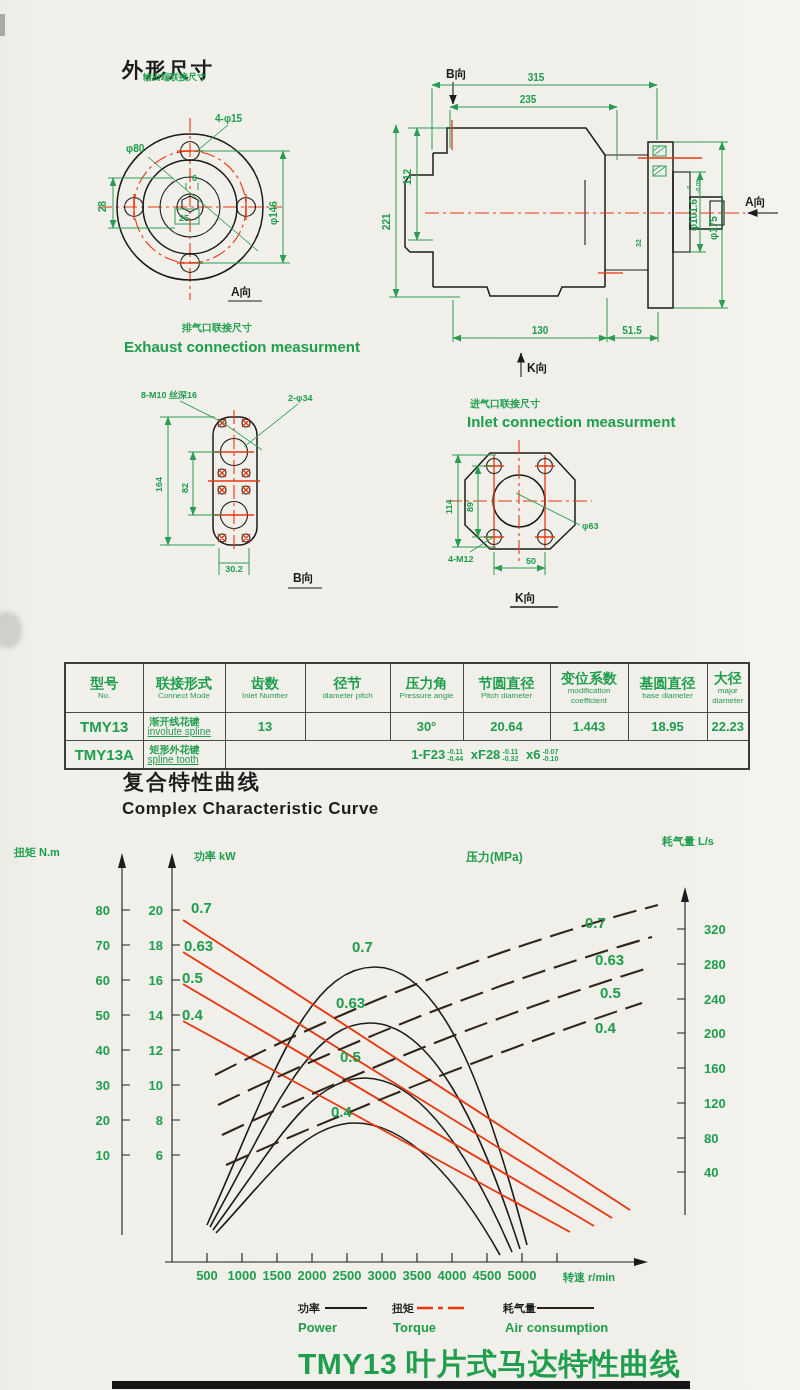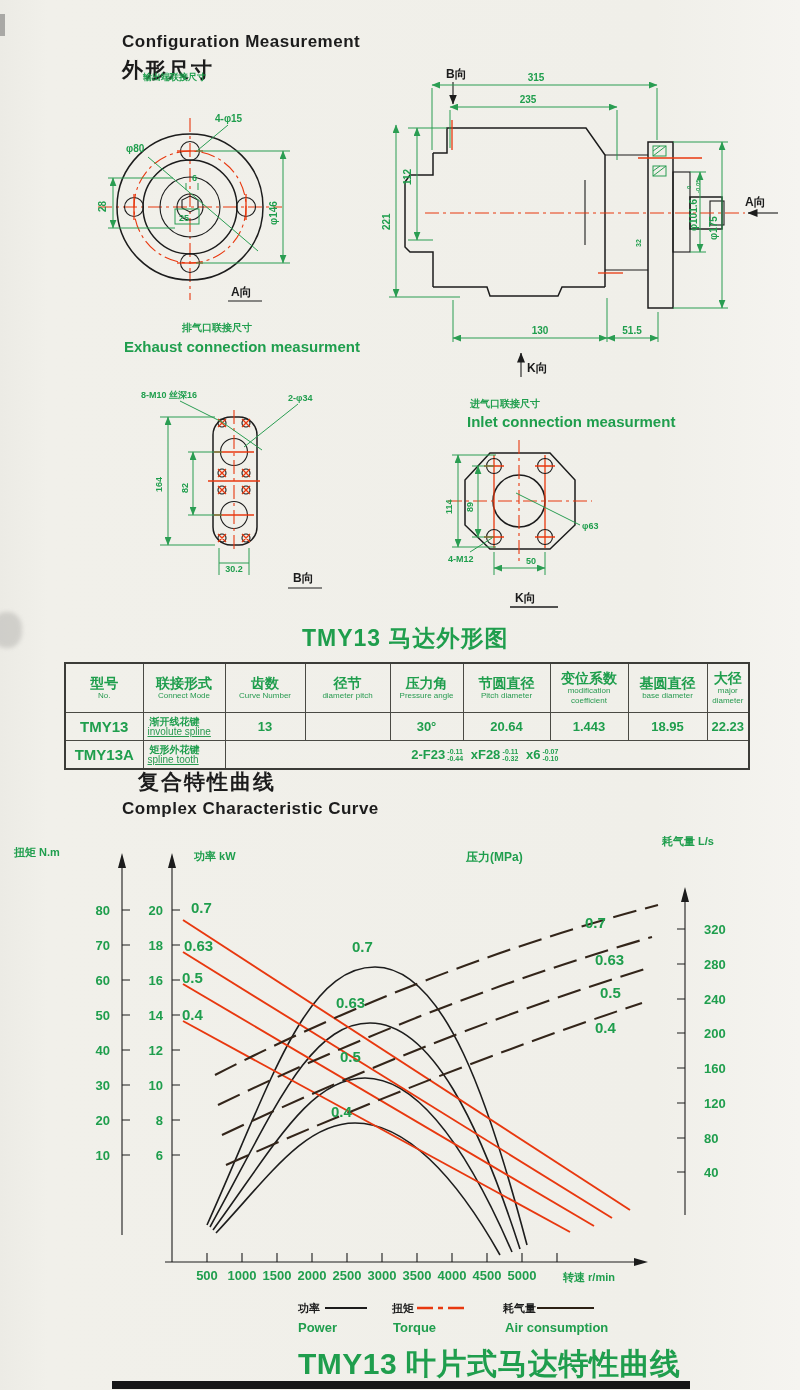--- a/index.html
+++ b/index.html
@@ -44,21 +44,20 @@
 </style>
 </head>
 <body>
 
 <div id="page">
 
   <div class="abs smudge" style="left:-8px;top:612px;width:30px;height:36px;"></div>
   <div class="abs" style="left:0;top:14px;width:5px;height:22px;background:#666;opacity:.5;"></div>
 
   <div class="abs h-cn" style="left:122px;top:8px;margin-top:48px;">外形尺寸</div>
-  <div class="abs h-en" style="left:122px;top:32px;">Configuration  Measurement</div>
 
   <svg class="abs" style="left:0;top:55px;" width="800" height="605" viewBox="0 55 800 605">
     <defs>
       <marker id="ag" viewBox="0 0 10 8" markerWidth="9" markerHeight="7" refX="9.5" refY="4" orient="auto-start-reverse" markerUnits="userSpaceOnUse">
           <path d="M0,0L10,4L0,8Z" fill="#2a9d52"></path>
         </marker>
       <marker id="ak" viewBox="0 0 10 8" markerWidth="10" markerHeight="8" refX="9.5" refY="4" orient="auto-start-reverse" markerUnits="userSpaceOnUse">
           <path d="M0,0L10,4L0,8Z" fill="#1c1c1c"></path>
         </marker>
     </defs>
@@ -254,21 +253,20 @@
       <text x="526" y="564" class="gtxt9">50</text>
       <line x1="580" y1="525" x2="516" y2="493" class="grn"></line>
       <text x="582" y="529" class="gtxt9">φ63</text>
       <line x1="470" y1="552" x2="492" y2="538" class="grn"></line>
       <text x="448" y="562" class="gtxt9">4-M12</text>
       <text x="515" y="602" class="ktxt">K向</text>
       <line x1="510" y1="607" x2="558" y2="607" class="blk"></line>
     </g>
   </svg>
 
-  <div class="abs cap-green" style="left:302px;top:623px;font-size:23px;letter-spacing:1px;">TMY13  马达外形图</div>
 
   <table id="spec-table">
     <colgroup>
       <col style="width:78px">
         <col style="width:82px">
         <col style="width:80px">
         <col style="width:85px">
       <col style="width:73px">
         <col style="width:87px">
         <col style="width:78px">
@@ -280,21 +278,21 @@
       <th>
             <span class="cn">型号</span>
             <span class="en">No.</span>
           </th>
       <th>
             <span class="cn">联接形式</span>
             <span class="en">Connect Mode</span>
           </th>
       <th>
             <span class="cn">齿数</span>
-            <span class="en">Curve Number</span>
+            <span class="en">Inlet Number</span>
           </th>
       <th>
             <span class="cn">径节</span>
             <span class="en">diameter pitch</span>
           </th>
       <th>
             <span class="cn">压力角</span>
             <span class="en">Pressure angle</span>
           </th>
       <th>
@@ -328,38 +326,38 @@
       <td class="cell-g">18.95</td>
       <td class="cell-g">22.23</td>
     </tr>
     <tr style="height:21px;">
       <td class="cell-g model">TMY13A</td>
       <td>
             <span class="cm-cn">矩形外花键</span>
             <span class="cm-en">spline tooth</span>
           </td>
       <td class="spec-cell" colspan="7">
-        <span>2-F23</span><span class="tol">
+        <span>1-F23</span><span class="tol">
               <i>-0.11</i>
               <i>-0.44</i>
             </span>
         <span>xF28</span><span class="tol">
               <i>-0.11</i>
               <i>-0.32</i>
             </span>
         <span>x6</span><span class="tol">
               <i>-0.07</i>
               <i>-0.10</i>
             </span>
       </td>
     </tr>
   </tbody>
     </table>
 
-  <div class="abs h-cn" style="left:138px;top:768px;">复合特性曲线</div>
+  <div class="abs h-cn" style="left:123px;top:768px;">复合特性曲线</div>
   <div class="abs h-en" style="left:122px;top:792px;margin-top:7px;">Complex  Characteristic  Curve</div>
 
   <svg class="abs" style="left:0;top:825px;" width="800" height="515" viewBox="0 825 800 515">
 
     <text x="14" y="856" class="gtxt" style="font-size:11px;">扭矩 N.m</text>
     <text x="194" y="860" class="gtxt" style="font-size:11px;">功率 kW</text>
     <text x="466" y="861" class="gtxt" style="font-size:12px;">压力(MPa)</text>
     <text x="662" y="845" class="gtxt" style="font-size:11px;">耗气量 L/s</text>
 
     <g>

